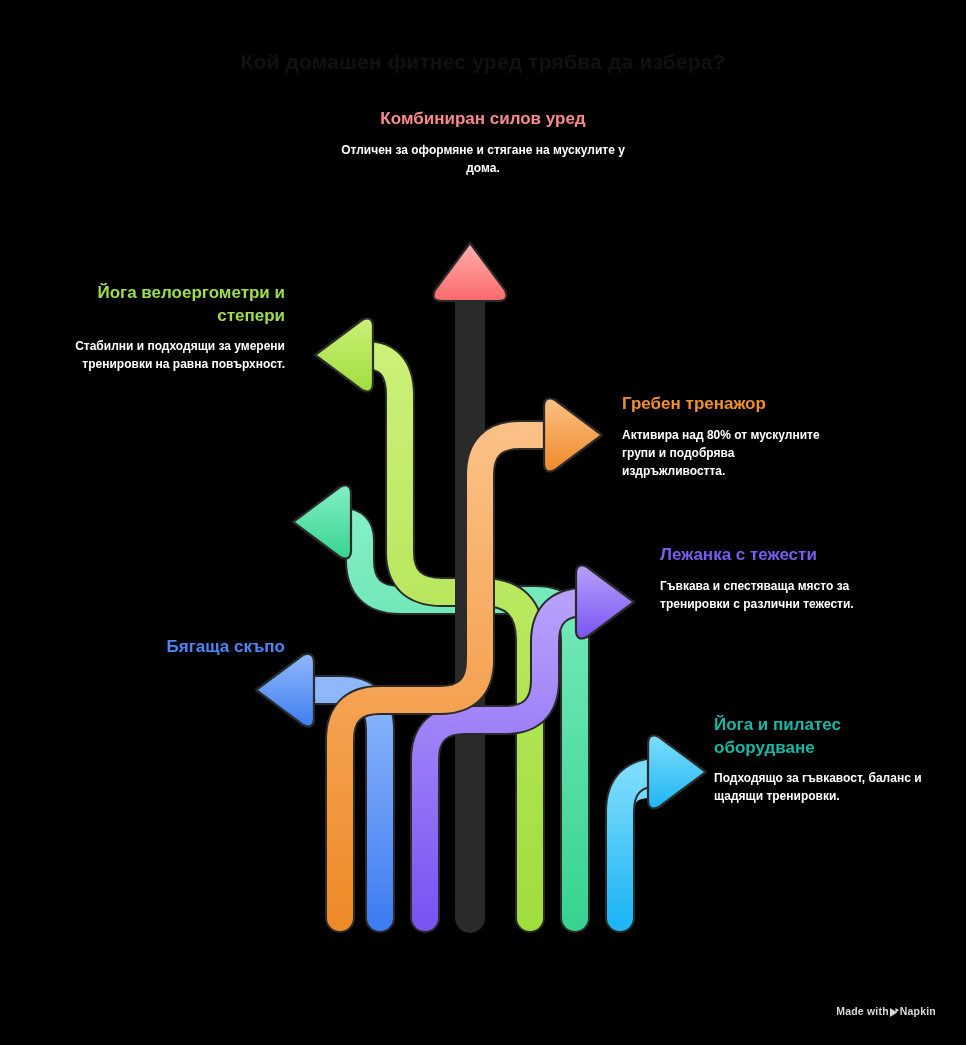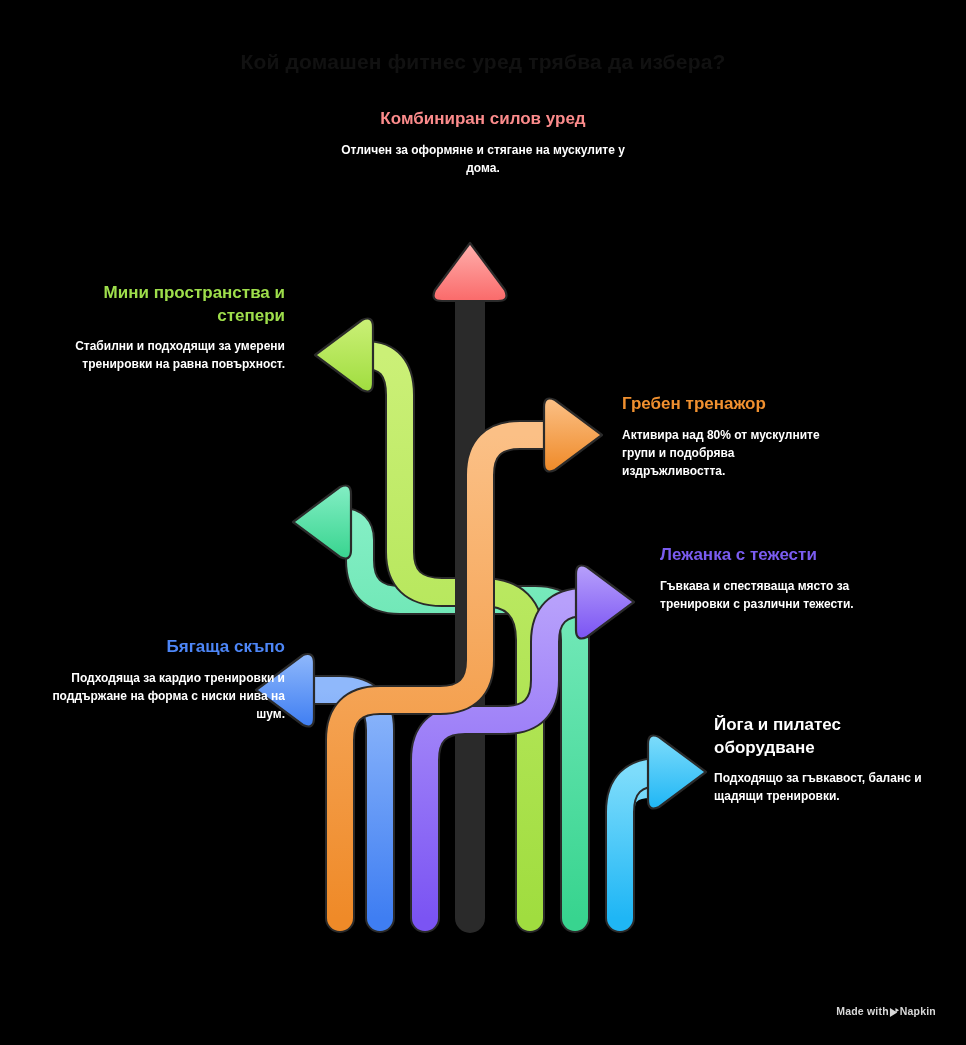--- a/index.html
+++ b/index.html
@@ -179,42 +179,41 @@
 
     </g>
   </svg>
 
   <div class="node align-center" id="node-combo">
     <div class="n-title" style="color:#fb8b8b">Комбиниран силов уред</div>
     <div class="n-desc">Отличен за оформяне и стягане на мускулите у дома.</div>
   </div>
 
   <div class="node align-right" id="node-mini">
-    <div class="n-title" style="color:#9ede4b">Мини пространства и степери</div>
+    <div class="n-title" style="color:#9ede4b">Йога велоергометри и степери</div>
     <div class="n-desc">Стабилни и подходящи за умерени тренировки на равна повърхност.</div>
   </div>
 
 
   <div class="node align-right" id="node-tread">
     <div class="n-title" style="color:#4d86f7">Бягаща скъпо</div>
-    <div class="n-desc">Подходяща за кардио тренировки и поддържане на форма с ниски нива на шум.</div>
   </div>
 
   <div class="node align-left" id="node-rower">
     <div class="n-title" style="color:#f0902f">Гребен тренажор</div>
     <div class="n-desc">Активира над 80% от мускулните групи и подобрява издръжливостта.</div>
   </div>
 
   <div class="node align-left" id="node-bench">
     <div class="n-title" style="color:#7a5cf0">Лежанка с тежести</div>
     <div class="n-desc">Гъвкава и спестяваща място за тренировки с различни тежести.</div>
   </div>
 
   <div class="node align-left" id="node-yoga">
-    <div class="n-title" style="color:#ffffff">Йога и пилатес оборудване</div>
+    <div class="n-title" style="color:#14b8a6">Йога и пилатес оборудване</div>
     <div class="n-desc">Подходящо за гъвкавост, баланс и щадящи тренировки.</div>
   </div>
 
   <div id="footer">
     <span>Made with</span>
     <span class="napkin-mark">
       <svg viewBox="0 0 12 12" width="11" height="11">
         <path d="M1,1 L9,6 L1,11 Z" fill="#d8d8d8"></path>
         <path d="M7,1 L11,3.5 L7,6 Z" fill="#d8d8d8"></path>
       </svg>

